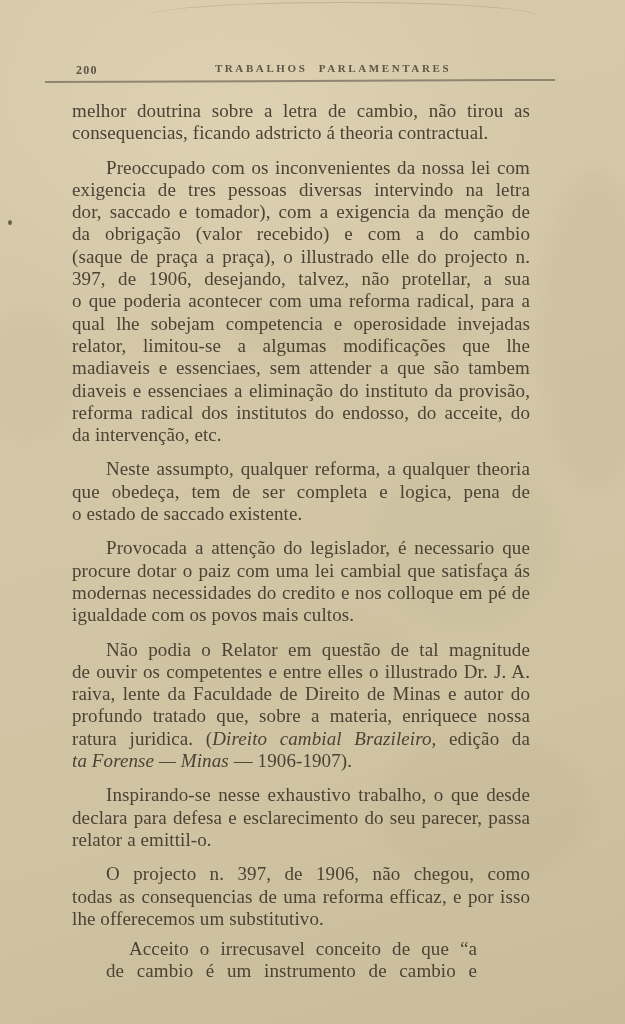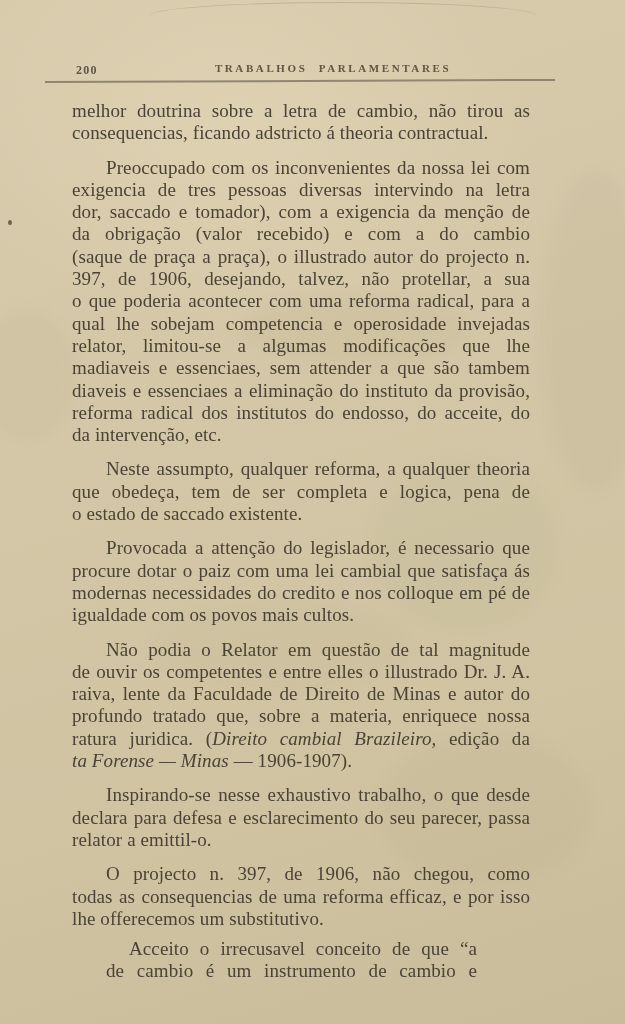--- a/index.html
+++ b/index.html
@@ -70,21 +70,21 @@
   <main class="text-column">
       <div class="para ">
         <div class="line j"><span>melhor doutrina sobre a letra de cambio, não tirou as ultimas</span></div>
         <div class="line last"><span>consequencias, ficando adstricto á theoria contractual.</span></div>
       </div>
       <div class="para ">
         <div class="line j first"><span>Preoccupado com os inconvenientes da nossa lei com a</span></div>
         <div class="line j"><span>exigencia de tres pessoas diversas intervindo na letra (sacca-</span></div>
         <div class="line j"><span>dor, saccado e tomador), com a exigencia da menção de causa</span></div>
         <div class="line j"><span>da obrigação (valor recebido) e com a do cambio trajecticio</span></div>
-        <div class="line j"><span>(saque de praça a praça), o illustrado autor do projecto n.</span></div>
+        <div class="line j"><span>(saque de praça a praça), o illustrado elle do projecto n.</span></div>
         <div class="line j"><span>397, de 1906, desejando, talvez, não protellar, a sua passagem,</span></div>
         <div class="line j"><span>o que poderia acontecer com uma reforma radical, para a</span></div>
         <div class="line j"><span>qual lhe sobejam competencia e operosidade invejadas pelo</span></div>
         <div class="line j"><span>relator, limitou-se a algumas modificações que lhe pareceram</span></div>
         <div class="line j"><span>madiaveis e essenciaes, sem attender a que são tambem ina-</span></div>
         <div class="line j"><span>diaveis e essenciaes a eliminação do instituto da provisão, a</span></div>
         <div class="line j"><span>reforma radical dos institutos do endosso, do acceite, do aval,</span></div>
         <div class="line last"><span>da intervenção, etc.</span></div>
       </div>
       <div class="para ">

